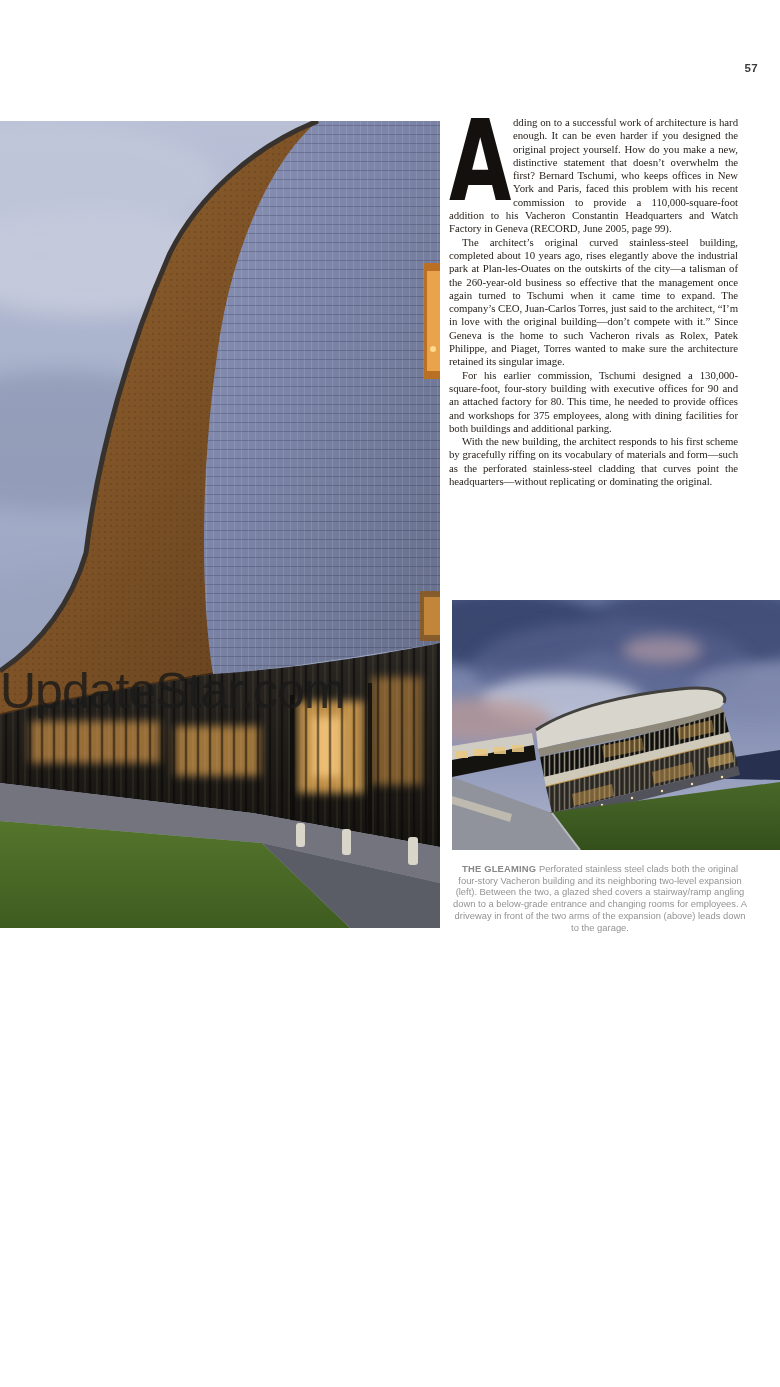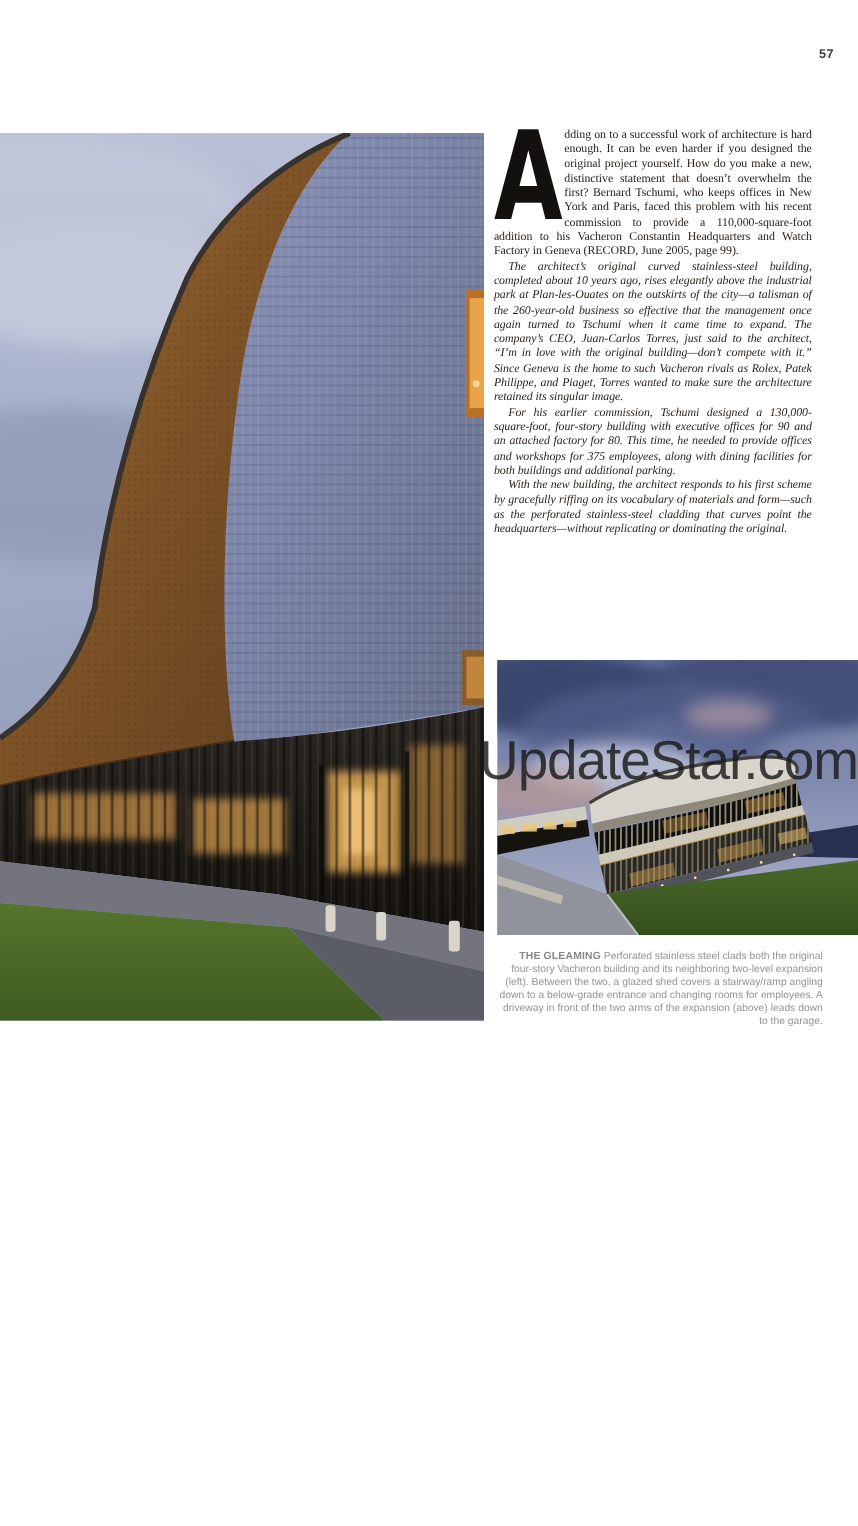--- a/index.html
+++ b/index.html
@@ -1,33 +1,33 @@
 <!DOCTYPE html>
 <html><head>
 <meta charset="utf-8">
 <style>
   html,body{margin:0;padding:0;background:#ffffff;}
   .page{position:relative;width:780px;height:1387px;background:#ffffff;overflow:hidden;
         font-family:"Liberation Serif",serif;}
-  .page-number{position:absolute;top:44px;right:22px;
+  .page-number{position:absolute;top:62px;right:22px;
         font:700 11.5px "Liberation Sans",sans-serif;color:#3b3b3b;letter-spacing:.3px;}
   .photo-large{position:absolute;left:0;top:121px;width:440px;height:807px;margin:0;}
   .photo-small{position:absolute;left:452px;top:600px;width:328px;height:250px;margin:0;}
   .photo-large svg,.photo-small svg{display:block;width:100%;height:100%;}
   .article{position:absolute;left:449px;top:116px;width:289px;color:#28221d;
         font-size:10.8px;line-height:13.3px;letter-spacing:-0.05px;}
   .para{margin:0;text-align:justify;}
-  .para + .para{text-indent:13px;font-style:italic;}
+  .para + .para{text-indent:13px;}
   .dropcap{float:left;width:57px;height:86px;margin:2px 7px 0 0;
         font-family:"DejaVu Sans",sans-serif;font-weight:700;font-size:112px;
         line-height:86px;color:#14100e;transform:scaleX(.72);transform-origin:0 58%;}
   .caption{position:absolute;left:452px;top:863px;width:296px;
-        font:9.4px/11.7px "Liberation Sans",sans-serif;color:#939393;text-align:right;}
+        font:9.4px/11.7px "Liberation Sans",sans-serif;color:#939393;text-align:center;}
   .caption-lead{font-weight:700;color:#878787;letter-spacing:.2px;}
-  .watermark{position:absolute;left:0;top:662px;width:100%;text-align:right;
+  .watermark{position:absolute;left:0;top:662px;width:100%;text-align:left;
         font:400 50px/58px "Liberation Sans",sans-serif;color:rgba(26,26,26,.82);
         letter-spacing:-1px;z-index:6;pointer-events:none;}
 </style>
 </head>
 <body>
 
 <div class="page">
 
   <div class="page-number">57</div>
 

